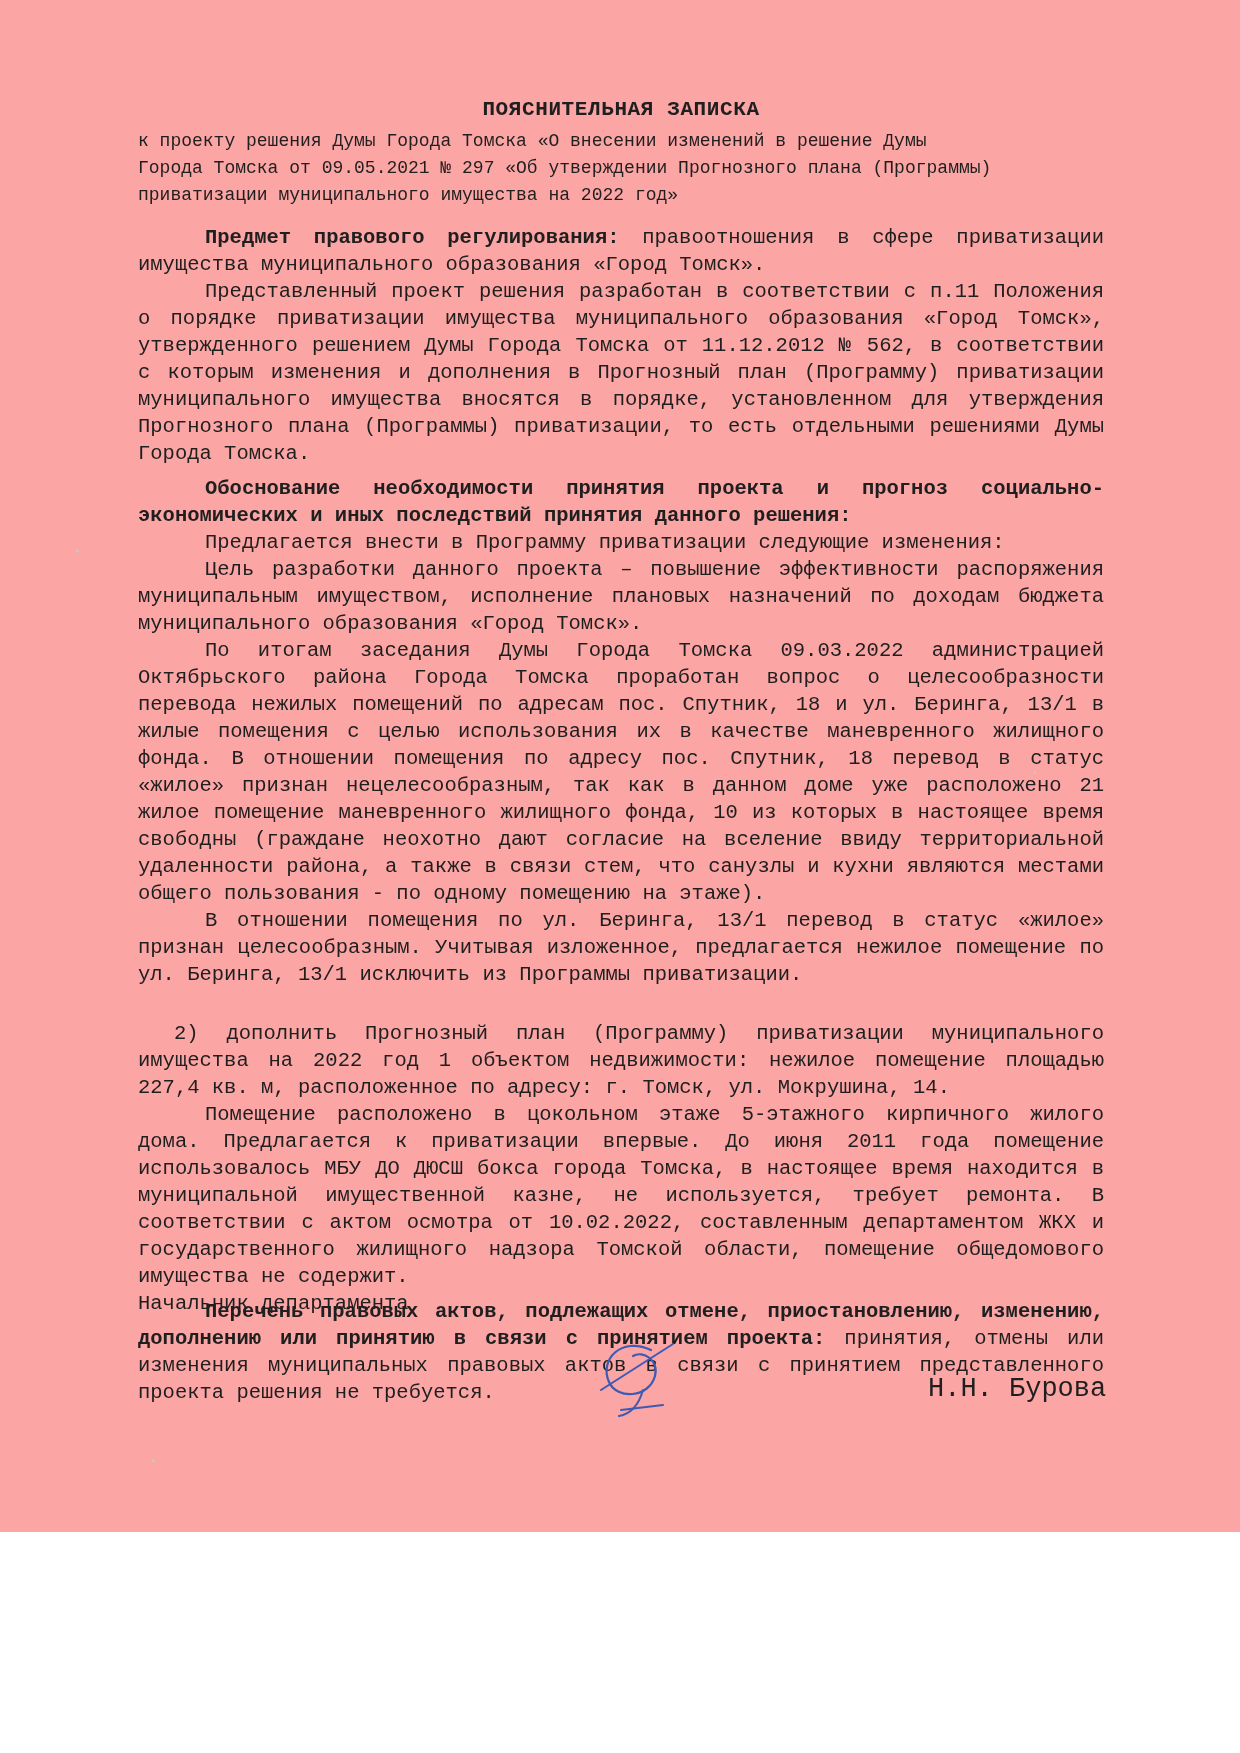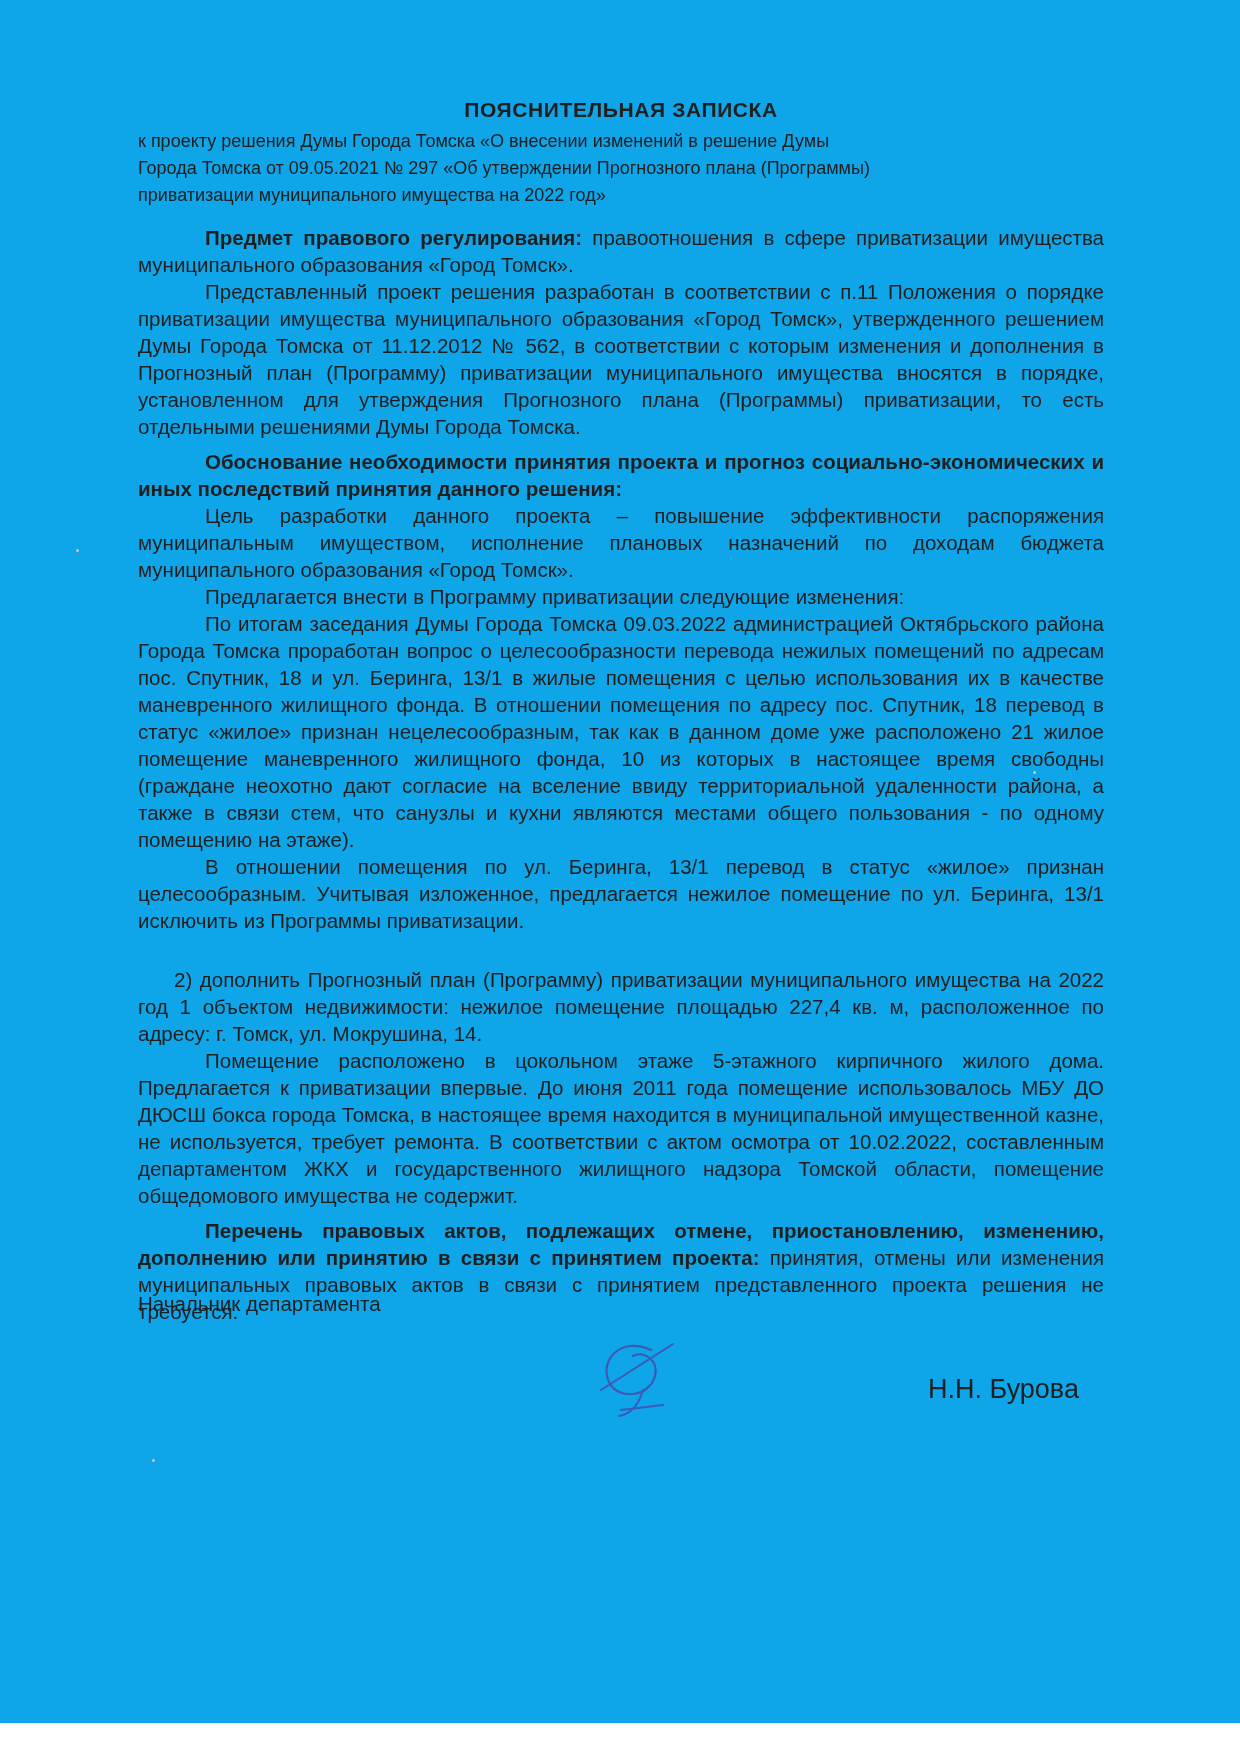--- a/index.html
+++ b/index.html
@@ -1,23 +1,23 @@
 <!DOCTYPE html>
 <html><head>
   <meta charset="utf-8">
   <style>
     * { box-sizing: border-box; }
     html, body { margin: 0; padding: 0; background: #ffffff; }
 
     .page {
       position: relative;
       width: 1240px;
-      height: 1723px;
-      background: #0ea5e9;
-      font-family: Liberation Sans, sans-serif;
+      height: 1532px;
+      background: #fca5a5;
+      font-family: Liberation Mono, monospace;
       color: #1f1f1f;
       overflow: hidden;
     }
 
     .content {
       position: absolute;
       left: 138px;
       top: 96px;
       width: 966px;
     }
@@ -88,23 +88,23 @@
       <div class="subtitle-line">Города Томска от 09.05.2021  № 297 «Об утверждении Прогнозного плана (Программы)</div>
       <div class="subtitle-line">приватизации муниципального имущества на 2022 год»</div>
     </div>
 
     <p class="para"><span class="b">Предмет правового регулирования:</span><span> правоотношения в сфере приватизации имущества муниципального образования «Город Томск».</span></p>
 
     <p class="para">Представленный проект решения разработан в соответствии с п.11 Положения о порядке приватизации имущества муниципального образования «Город Томск», утвержденного решением Думы Города Томска от 11.12.2012 № 562, в соответствии с которым изменения и дополнения в Прогнозный план (Программу) приватизации муниципального имущества вносятся в порядке, установленном для утверждения Прогнозного плана (Программы) приватизации, то есть отдельными решениями Думы Города Томска.</p>
 
     <p class="para sec-gap"><span class="b">Обоснование необходимости принятия проекта и прогноз социально-экономических и иных последствий принятия данного решения:</span></p>
 
+    <p class="para">Предлагается внести в Программу приватизации следующие изменения:</p>
+
     <p class="para">Цель разработки данного проекта – повышение эффективности распоряжения муниципальным имуществом, исполнение плановых назначений по доходам бюджета муниципального образования «Город Томск».</p>
-
-    <p class="para">Предлагается внести в Программу приватизации следующие изменения:</p>
 
 
     <p class="para">По итогам заседания Думы Города Томска 09.03.2022 администрацией Октябрьского района Города Томска проработан вопрос о целесообразности перевода нежилых помещений по адресам пос. Спутник, 18 и ул. Беринга, 13/1 в жилые помещения с целью использования их в качестве маневренного жилищного фонда. В отношении помещения по адресу пос. Спутник, 18 перевод в статус «жилое» признан нецелесообразным, так как  в данном доме уже расположено 21 жилое помещение маневренного жилищного фонда, 10 из которых в настоящее время свободны (граждане неохотно дают согласие на вселение ввиду территориальной удаленности района, а также в связи стем, что санузлы и кухни являются местами общего пользования - по одному помещению на этаже).</p>
 
     <p class="para">В отношении помещения по ул. Беринга, 13/1 перевод в статус «жилое» признан целесообразным. Учитывая изложенное, предлагается нежилое помещение по ул. Беринга, 13/1 исключить из Программы приватизации.</p>
 
     <p class="para list-indent blank-gap">2) дополнить Прогнозный план (Программу) приватизации муниципального имущества на 2022 год 1 объектом недвижимости: нежилое помещение площадью 227,4 кв. м, расположенное по адресу: г. Томск, ул. Мокрушина, 14.</p>
 
     <p class="para">Помещение расположено в цокольном этаже 5-этажного кирпичного жилого дома. Предлагается к приватизации впервые. До июня 2011 года помещение использовалось МБУ ДО ДЮСШ бокса города Томска, в настоящее время находится в муниципальной имущественной казне, не используется, требует ремонта. В соответствии с актом осмотра от 10.02.2022, составленным департаментом ЖКХ и государственного жилищного надзора Томской области, помещение общедомового имущества не содержит.</p>
 

